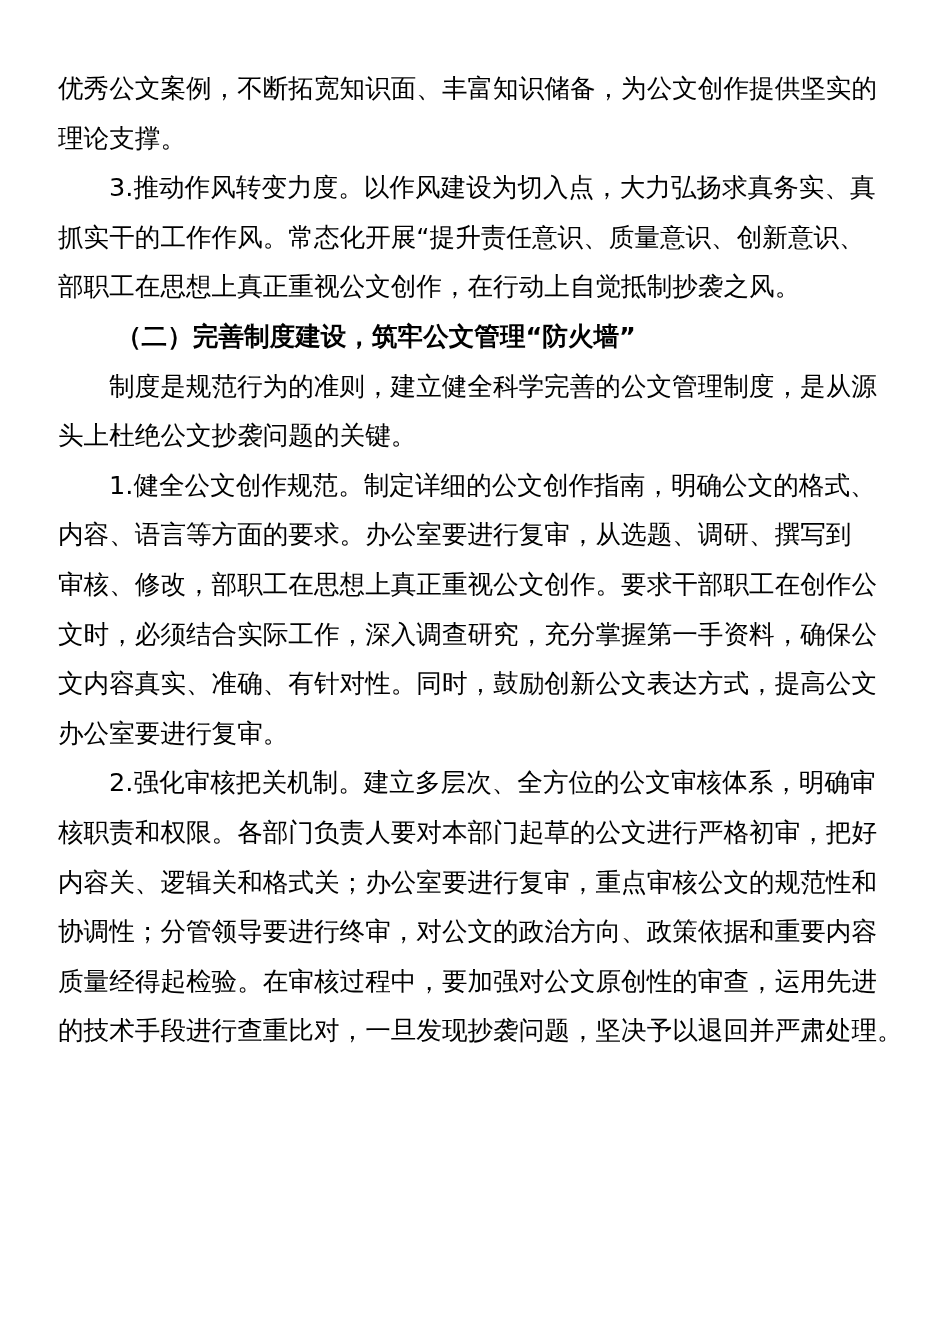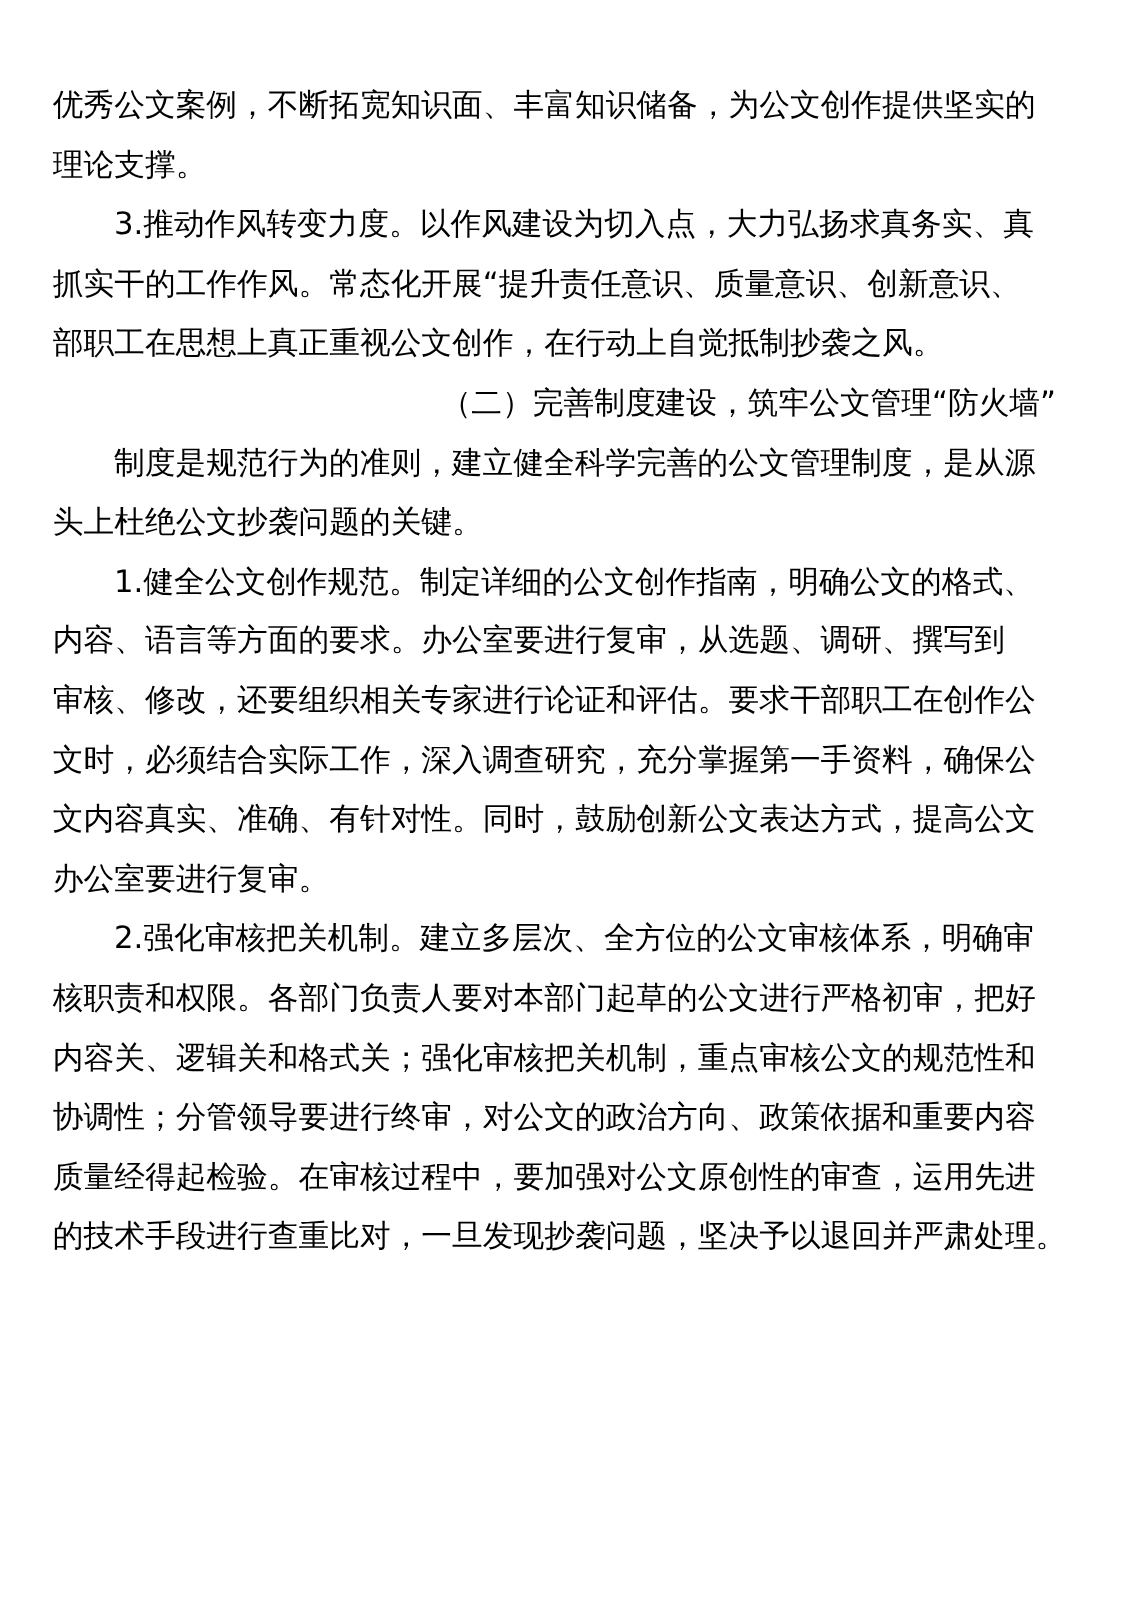--- a/index.html
+++ b/index.html
@@ -10,57 +10,56 @@
     body {
       width: 950px;
       height: 1344px;
       overflow: hidden;
       position: relative;
       font-family: "DejaVu Sans", "Liberation Sans", sans-serif;
       color: #000000;
     }
     .page {
       position: absolute;
-      left: 44px;
+      left: 58px;
       top: 64px;
       width: 836px;
     }
     .line {
       height: 49.6px;
       line-height: 49.6px;
       font-size: 25.6px;
       white-space: nowrap;
       letter-spacing: 0;
     }
     .indent {
       padding-left: 51px;
     }
     .heading {
-      font-weight: normal;
+      font-weight: bold;
       padding-left: 58px;
-      text-align: right;
     }
   </style>
 </head>
 <body>
 
 <div class="page">
   <div class="line">优秀公文案例，不断拓宽知识面、丰富知识储备，为公文创作提供坚实的</div>
   <div class="line">理论支撑。</div>
   <div class="line indent">3.推动作风转变力度。以作风建设为切入点，大力弘扬求真务实、真</div>
   <div class="line">抓实干的工作作风。常态化开展“提升责任意识、质量意识、创新意识、</div>
   <div class="line">部职工在思想上真正重视公文创作，在行动上自觉抵制抄袭之风。</div>
   <div class="line heading">（二）完善制度建设，筑牢公文管理“防火墙”</div>
   <div class="line indent">制度是规范行为的准则，建立健全科学完善的公文管理制度，是从源</div>
   <div class="line">头上杜绝公文抄袭问题的关键。</div>
   <div class="line indent">1.健全公文创作规范。制定详细的公文创作指南，明确公文的格式、</div>
   <div class="line">内容、语言等方面的要求。办公室要进行复审，从选题、调研、撰写到</div>
-  <div class="line">审核、修改，还要组织相关专家进行论证和评估。要求干部职工在创作公</div>
+  <div class="line">审核、修改，部职工在思想上真正重视公文创作。要求干部职工在创作公</div>
   <div class="line">文时，必须结合实际工作，深入调查研究，充分掌握第一手资料，确保公</div>
   <div class="line">文内容真实、准确、有针对性。同时，鼓励创新公文表达方式，提高公文</div>
   <div class="line">办公室要进行复审。</div>
   <div class="line indent">2.强化审核把关机制。建立多层次、全方位的公文审核体系，明确审</div>
   <div class="line">核职责和权限。各部门负责人要对本部门起草的公文进行严格初审，把好</div>
-  <div class="line">内容关、逻辑关和格式关；强化审核把关机制，重点审核公文的规范性和</div>
+  <div class="line">内容关、逻辑关和格式关；办公室要进行复审，重点审核公文的规范性和</div>
   <div class="line">协调性；分管领导要进行终审，对公文的政治方向、政策依据和重要内容</div>
   <div class="line">质量经得起检验。在审核过程中，要加强对公文原创性的审查，运用先进</div>
   <div class="line">的技术手段进行查重比对，一旦发现抄袭问题，坚决予以退回并严肃处理。</div>
 </div>
 
 </body></html>

